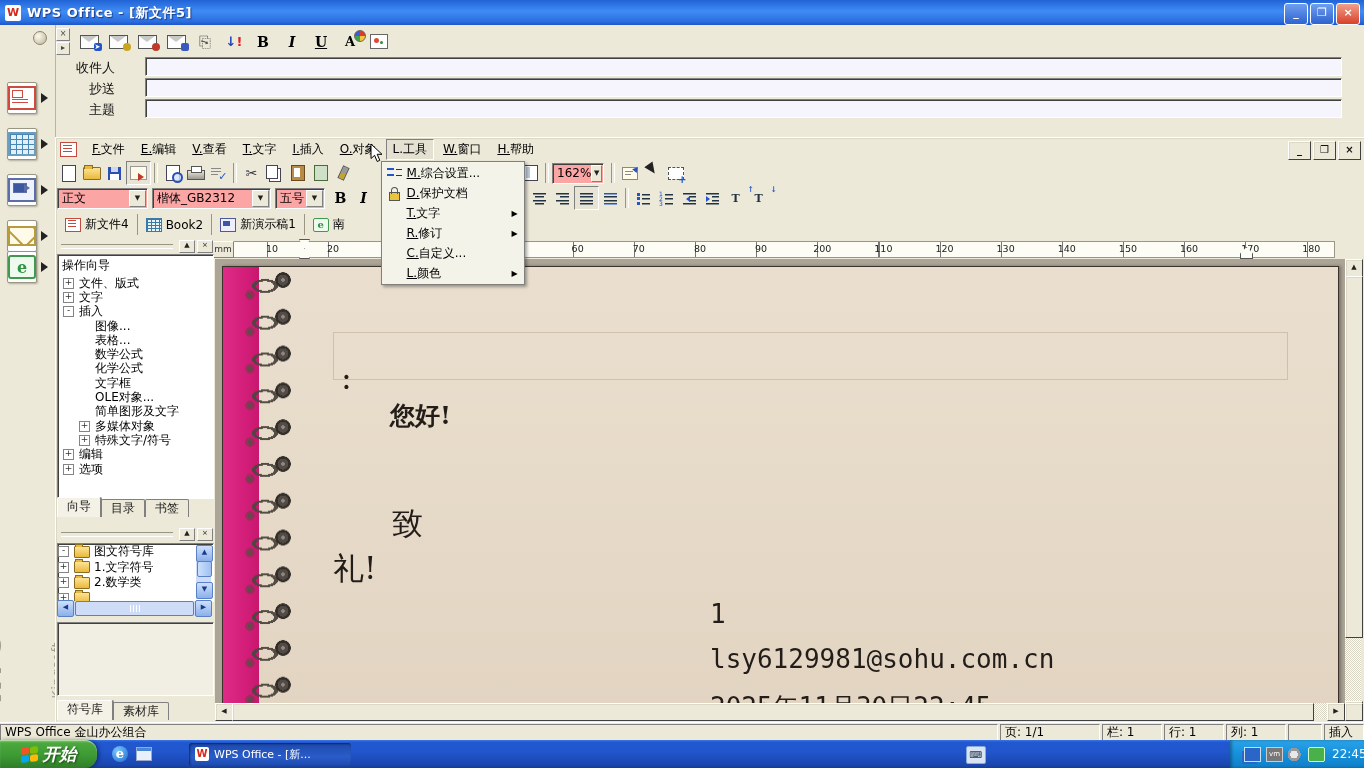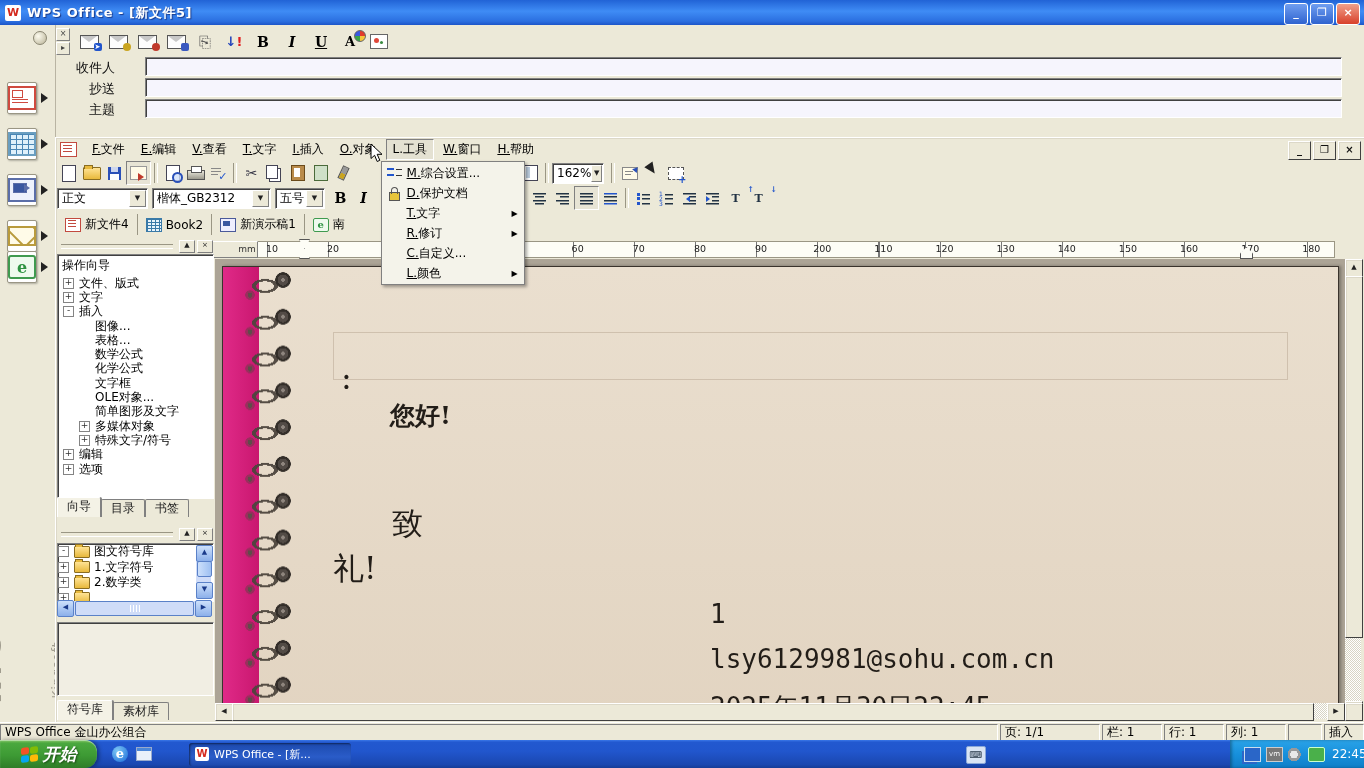--- a/index.html
+++ b/index.html
@@ -131,21 +131,21 @@
      repeating-linear-gradient(90deg,#2a50b8 0 1px,transparent 1px 5px),
      repeating-linear-gradient(180deg,#2a50b8 0 1px,transparent 1px 4px),#fff;}
   .s-pagecol{width:12px;height:14px;background:#fff;border:1px solid #445;position:relative;}
   .s-pagecol:before{content:"";position:absolute;left:1px;top:1px;width:4px;height:11px;background:#bcd;}
   .s-props{width:14px;height:11px;background:#fffbe8;border:1px solid #888;position:relative;
      background-image:linear-gradient(#888 0 0),linear-gradient(#888 0 0);background-size:8px 1px,6px 1px;background-position:2px 3px,2px 6px;background-repeat:no-repeat;}
   .s-props:after{content:"";position:absolute;right:-3px;top:-4px;border:3px solid transparent;border-bottom:5px solid #2a50b8;transform:rotate(40deg);}
   .s-cursor{width:0;height:0;border:5px solid transparent;border-top:11px solid #222;transform:rotate(-35deg);margin-top:-4px;}
   .s-extend{width:14px;height:11px;border:1px dashed #555;position:relative;background:#fff;}
   .s-extend:after{content:"+";position:absolute;right:-4px;bottom:-6px;color:#2255cc;font-weight:bold;font-size:10px;}
-  .combo{height:19px;background:#ffffff;border:1px solid;border-color:#808080 #fff #fff #808080;box-shadow:inset 1px 1px 0 #404040;
+  .combo{height:19px;background:#fca5a5;border:1px solid;border-color:#808080 #fff #fff #808080;box-shadow:inset 1px 1px 0 #404040;
      display:flex;align-items:center;font-size:12px;padding-left:4px;position:relative;flex:0 0 auto;margin-right:4px;}
   .combo .arr{margin-left:auto;width:15px;height:15px;background:#ECE9D8;border:1px solid;border-color:#fff #808080 #808080 #fff;
      display:flex;align-items:center;justify-content:center;font-size:7px;color:#222;margin-right:1px;}
   .lines{width:13px;height:13px;background-repeat:no-repeat;}
   .al-l{background-image:linear-gradient(#234 0 0),linear-gradient(#234 0 0),linear-gradient(#234 0 0),linear-gradient(#234 0 0);
         background-size:13px 1.5px,9px 1.5px,13px 1.5px,9px 1.5px;background-position:0 1px,0 4.5px,0 8px,0 11.5px;}
   .al-c{background-image:linear-gradient(#234 0 0),linear-gradient(#234 0 0),linear-gradient(#234 0 0),linear-gradient(#234 0 0);
         background-size:13px 1.5px,9px 1.5px,13px 1.5px,9px 1.5px;background-position:0 1px,2px 4.5px,0 8px,2px 11.5px;}
   .al-r{background-image:linear-gradient(#234 0 0),linear-gradient(#234 0 0),linear-gradient(#234 0 0),linear-gradient(#234 0 0);
         background-size:13px 1.5px,9px 1.5px,13px 1.5px,9px 1.5px;background-position:0 1px,4px 4.5px,0 8px,4px 11.5px;}
@@ -177,21 +177,21 @@
   .ti-sheet{border:1px solid #3a7aa8;background:repeating-linear-gradient(90deg,#3a7aa8 0 1px,transparent 1px 4px),repeating-linear-gradient(180deg,#3a7aa8 0 1px,transparent 1px 3px),#e8f4fc;}
   .ti-show{border:1px solid #4a5a9a;background:#eef;position:relative;}
   .ti-show:before{content:"";position:absolute;left:2px;top:2px;width:7px;height:5px;background:#3a57a0;}
   .ti-e{border:1px solid #3f9a4f;border-radius:2px;background:#eefaee;color:#2e9342;font-weight:bold;font-size:10px;line-height:11px;text-align:center;font-family:"DejaVu Serif",serif;}
   
   #ruler{position:absolute;left:215px;top:238px;width:1130px;height:21px;background:#ECE9D8;}
   #rulerband{position:absolute;left:18px;top:3px;width:1100px;height:15px;background:#fdfdf6;border:1px solid #9a9684;
     background-image:repeating-linear-gradient(90deg,#777 0 1px,transparent 1px 61.15px);
     background-position:33px center;background-size:1100px 7px;background-repeat:no-repeat repeat;}
   #mmbox{position:absolute;left:-3px;top:3px;width:20px;height:15px;background:#ECE9D8;border:1px solid;border-color:#fff #808080 #808080 #fff;
-    font-size:9px;text-align:center;line-height:14px;color:#333;padding-left:24px;}
+    font-size:9px;text-align:center;line-height:14px;color:#333;}
   #rticks{position:absolute;left:26.4px;top:3px;width:1100.7px;height:18px;display:flex;}
   .rtick{width:61.15px;text-align:center;font-size:9.5px;line-height:15px;color:#222;flex:0 0 auto;}
   .indent-first{position:absolute;left:84px;top:1px;width:9px;height:9px;background:#fdfdf6;border:1px solid #555;clip-path:polygon(0 0,100% 0,50% 100%);}
   .indent-hang{position:absolute;left:84px;top:10px;width:9px;height:9px;background:#fdfdf6;border:1px solid #555;clip-path:polygon(50% 0,100% 100%,0 100%);}
   .indent-right{position:absolute;left:1025px;top:9px;width:11px;height:10px;background:#fdfdf6;border:1px solid #555;clip-path:polygon(50% 0,100% 55%,100% 100%,0 100%,0 55%);}
   
   .panelhdr{position:absolute;left:57px;width:156px;height:13px;display:flex;align-items:center;justify-content:flex-end;gap:2px;}
   .panelhdr .groove{flex:1;height:3px;border-top:1px solid #9a9684;border-bottom:1px solid #fff;margin:0 4px;}
   .phbtn{width:14px;height:11px;background:#ECE9D8;border:1px solid;border-color:#fff #808080 #808080 #fff;font-size:7px;line-height:9px;text-align:center;color:#222;}
   #wizbox{position:absolute;left:57px;top:254px;width:155px;height:243px;background:#fff;border:1px solid;border-color:#808080 #fff #fff #808080;box-shadow:inset 1px 1px 0 #404040;overflow:hidden;}

